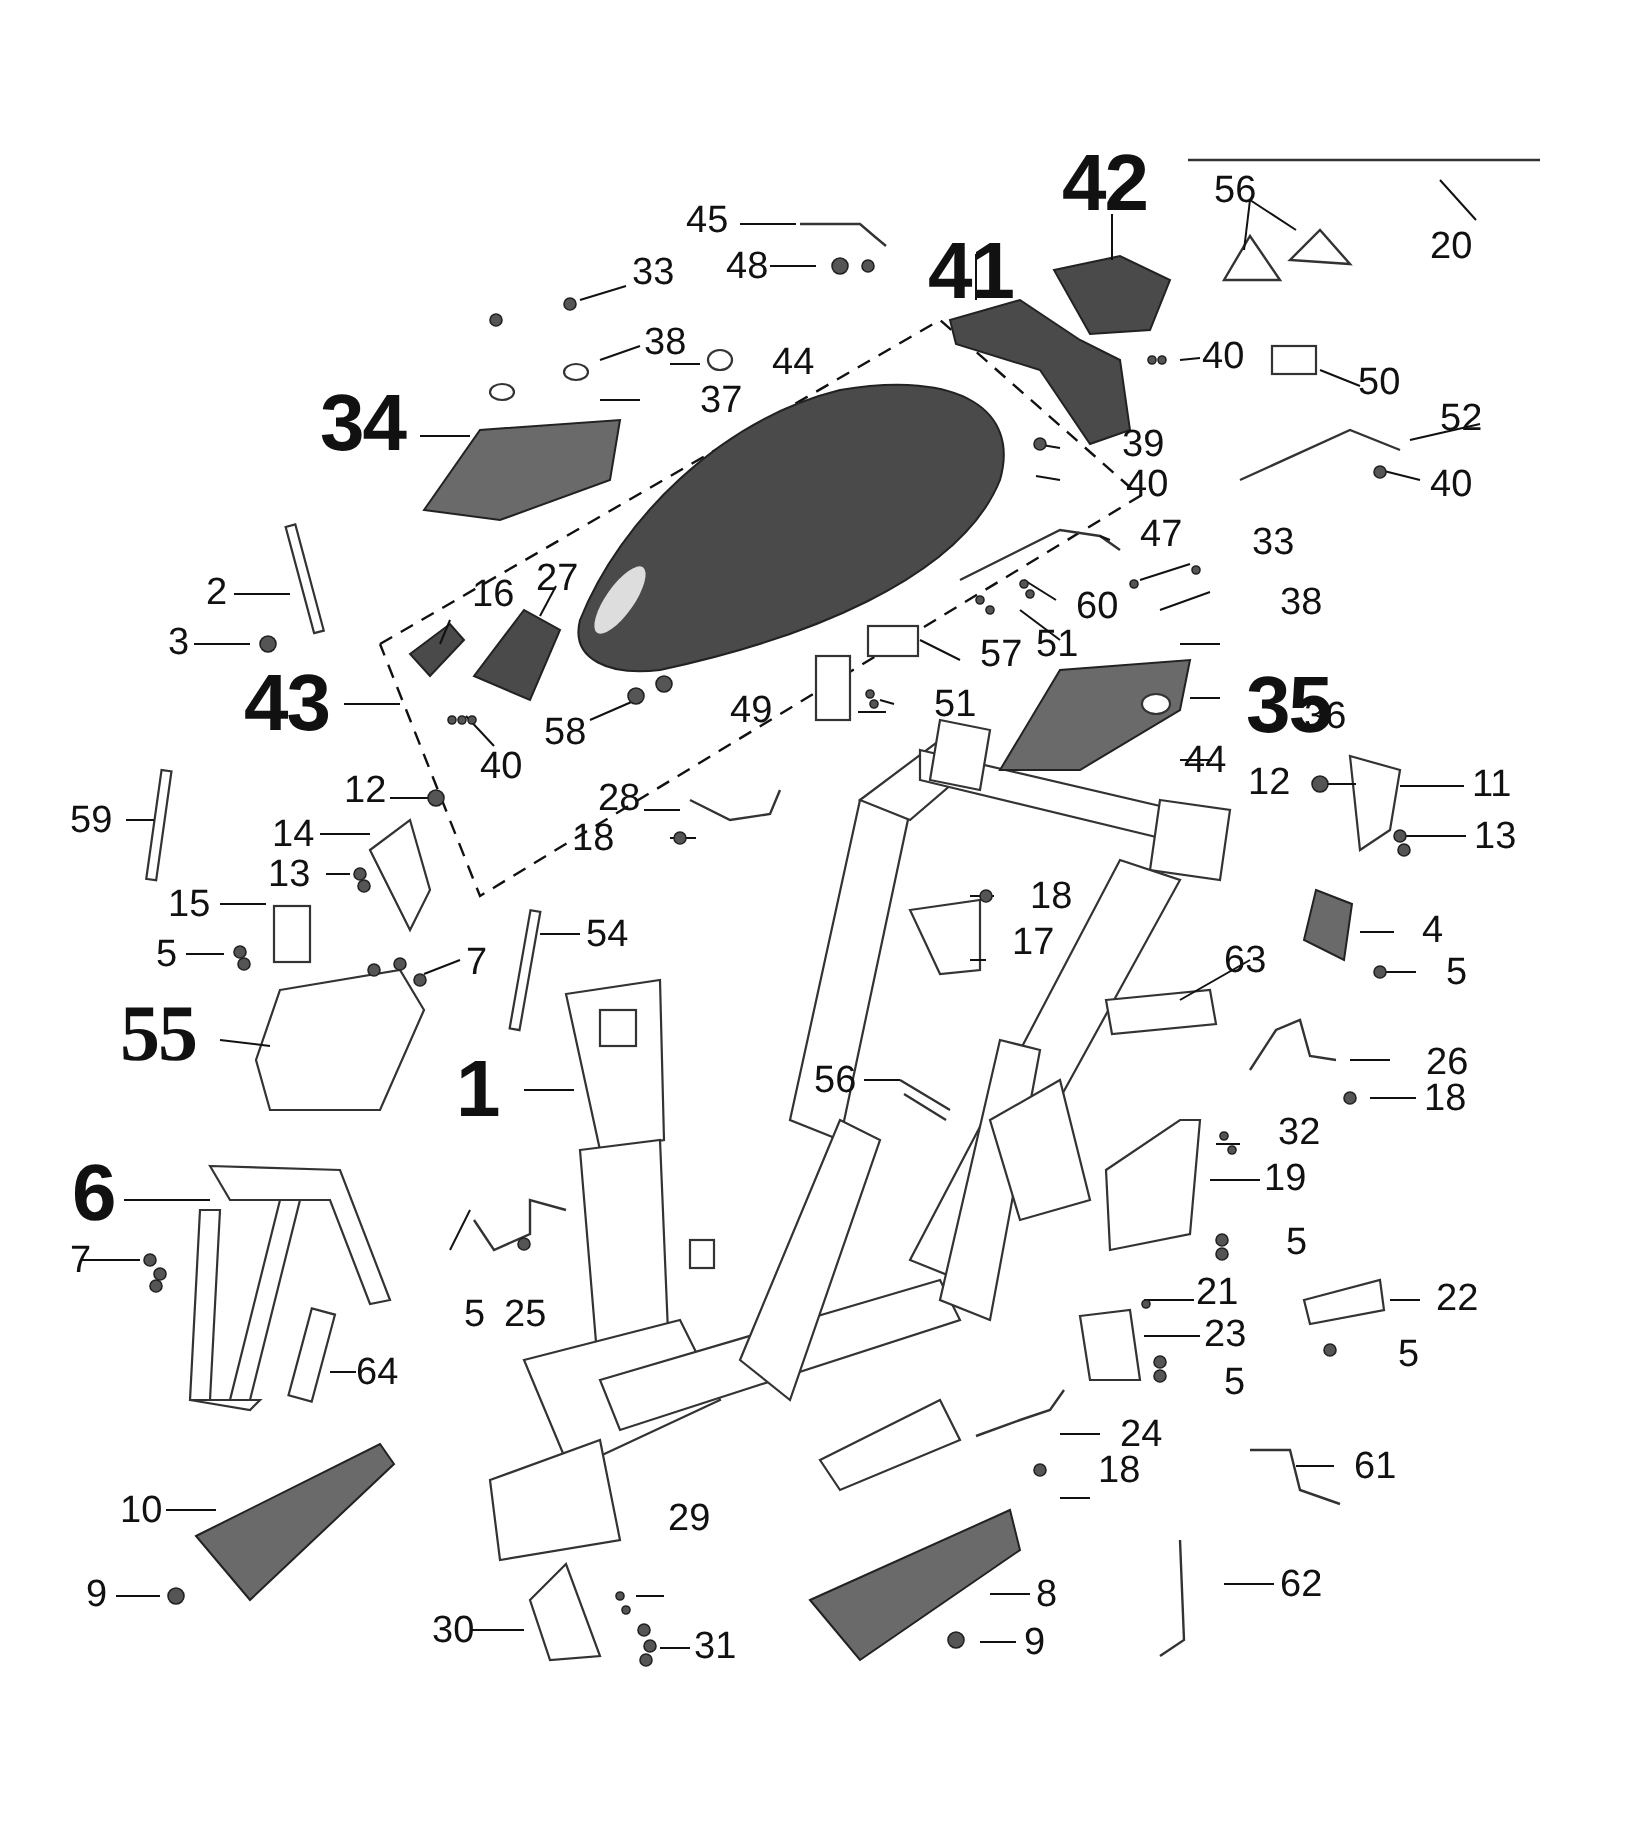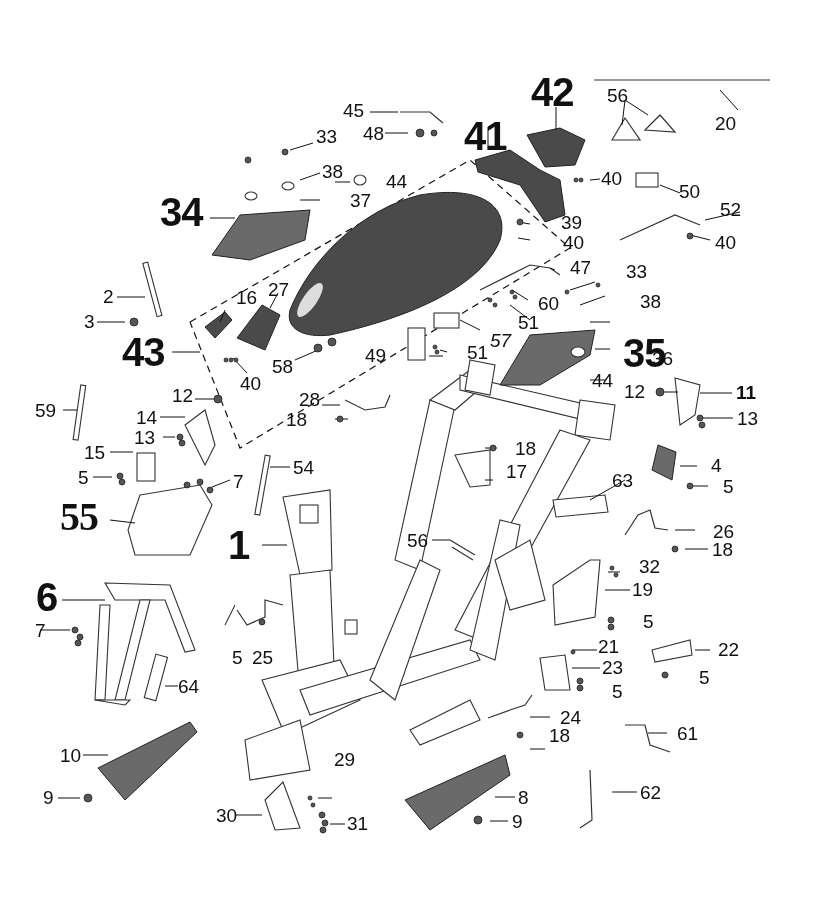--- a/index.html
+++ b/index.html
@@ -258,21 +258,21 @@
 <div class="lbl" style="left:643px;top:612px;">5</div>
 <div class="lbl" style="left:612px;top:682px;">5</div>
 <div class="lbl" style="left:699px;top:668px;">5</div>
 <div class="lbl big" style="left:36px;top:577px;">6</div>
 <div class="lbl" style="left:233px;top:472px;">7</div>
 <div class="lbl" style="left:35px;top:621px;">7</div>
 <div class="lbl" style="left:518px;top:788px;">8</div>
 <div class="lbl" style="left:43px;top:788px;">9</div>
 <div class="lbl" style="left:512px;top:812px;">9</div>
 <div class="lbl" style="left:60px;top:746px;">10</div>
-<div class="lbl" style="left:736px;top:383px;font-weight:bold;">11</div>
+<div class="lbl" style="left:736px;top:383px;">11</div>
 <div class="lbl" style="left:172px;top:386px;">12</div>
 <div class="lbl" style="left:624px;top:382px;">12</div>
 <div class="lbl" style="left:134px;top:428px;">13</div>
 <div class="lbl" style="left:737px;top:409px;">13</div>
 <div class="lbl" style="left:136px;top:408px;">14</div>
 <div class="lbl" style="left:84px;top:443px;">15</div>
 <div class="lbl" style="left:236px;top:288px;">16</div>
 <div class="lbl" style="left:506px;top:462px;">17</div>
 <div class="lbl" style="left:286px;top:410px;">18</div>
 <div class="lbl" style="left:515px;top:439px;">18</div>
@@ -315,20 +315,20 @@
 <div class="lbl" style="left:363px;top:124px;">48</div>
 <div class="lbl" style="left:365px;top:346px;">49</div>
 <div class="lbl" style="left:679px;top:182px;">50</div>
 <div class="lbl" style="left:518px;top:313px;">51</div>
 <div class="lbl" style="left:467px;top:343px;">51</div>
 <div class="lbl" style="left:720px;top:200px;">52</div>
 <div class="lbl" style="left:715px;top:233px;">40</div>
 <div class="lbl" style="left:293px;top:458px;">54</div>
 <div class="lbl big" style="left:60px;top:497px;font-family:Liberation Serif, serif;">55</div>
 <div class="lbl" style="left:407px;top:531px;">56</div>
-<div class="lbl" style="left:490px;top:331px;font-style:italic;">57</div>
+<div class="lbl" style="left:490px;top:318px;">57</div>
 <div class="lbl" style="left:272px;top:357px;">58</div>
 <div class="lbl" style="left:35px;top:401px;">59</div>
 <div class="lbl" style="left:538px;top:294px;">60</div>
 <div class="lbl" style="left:677px;top:724px;">61</div>
 <div class="lbl" style="left:640px;top:783px;">62</div>
 <div class="lbl" style="left:612px;top:471px;">63</div>
 <div class="lbl" style="left:178px;top:677px;">64</div>
 
 </body></html>

